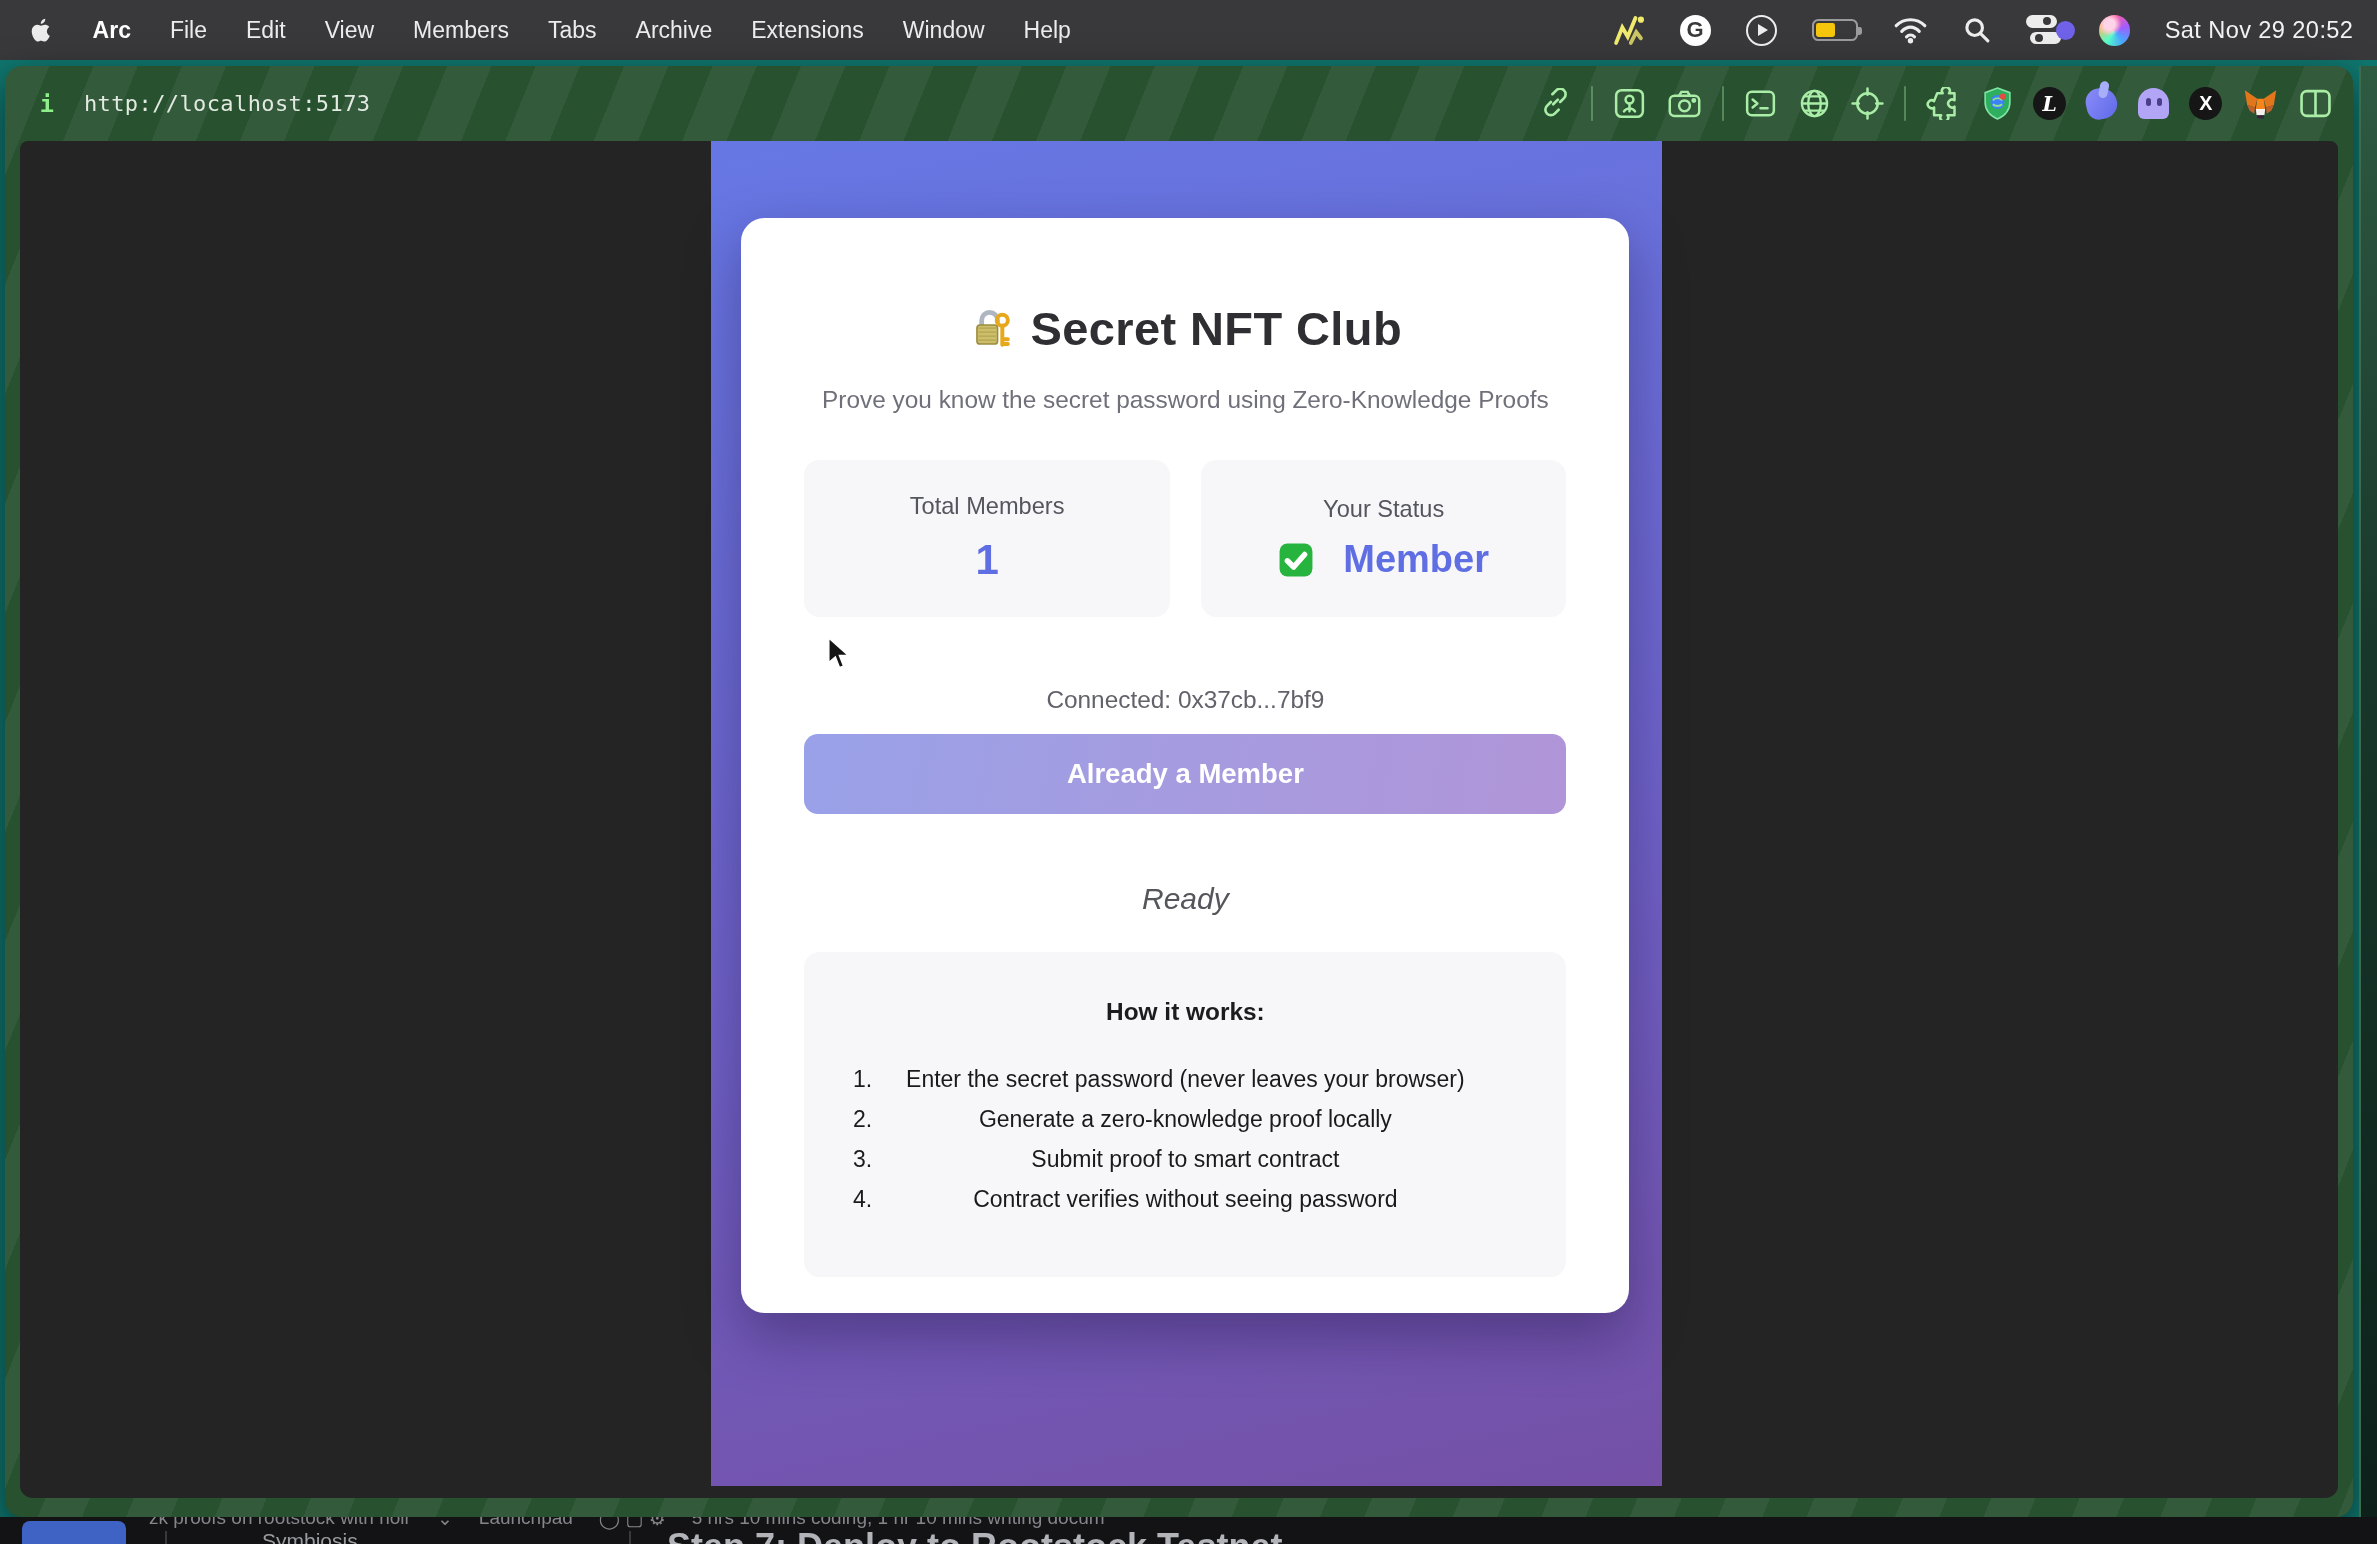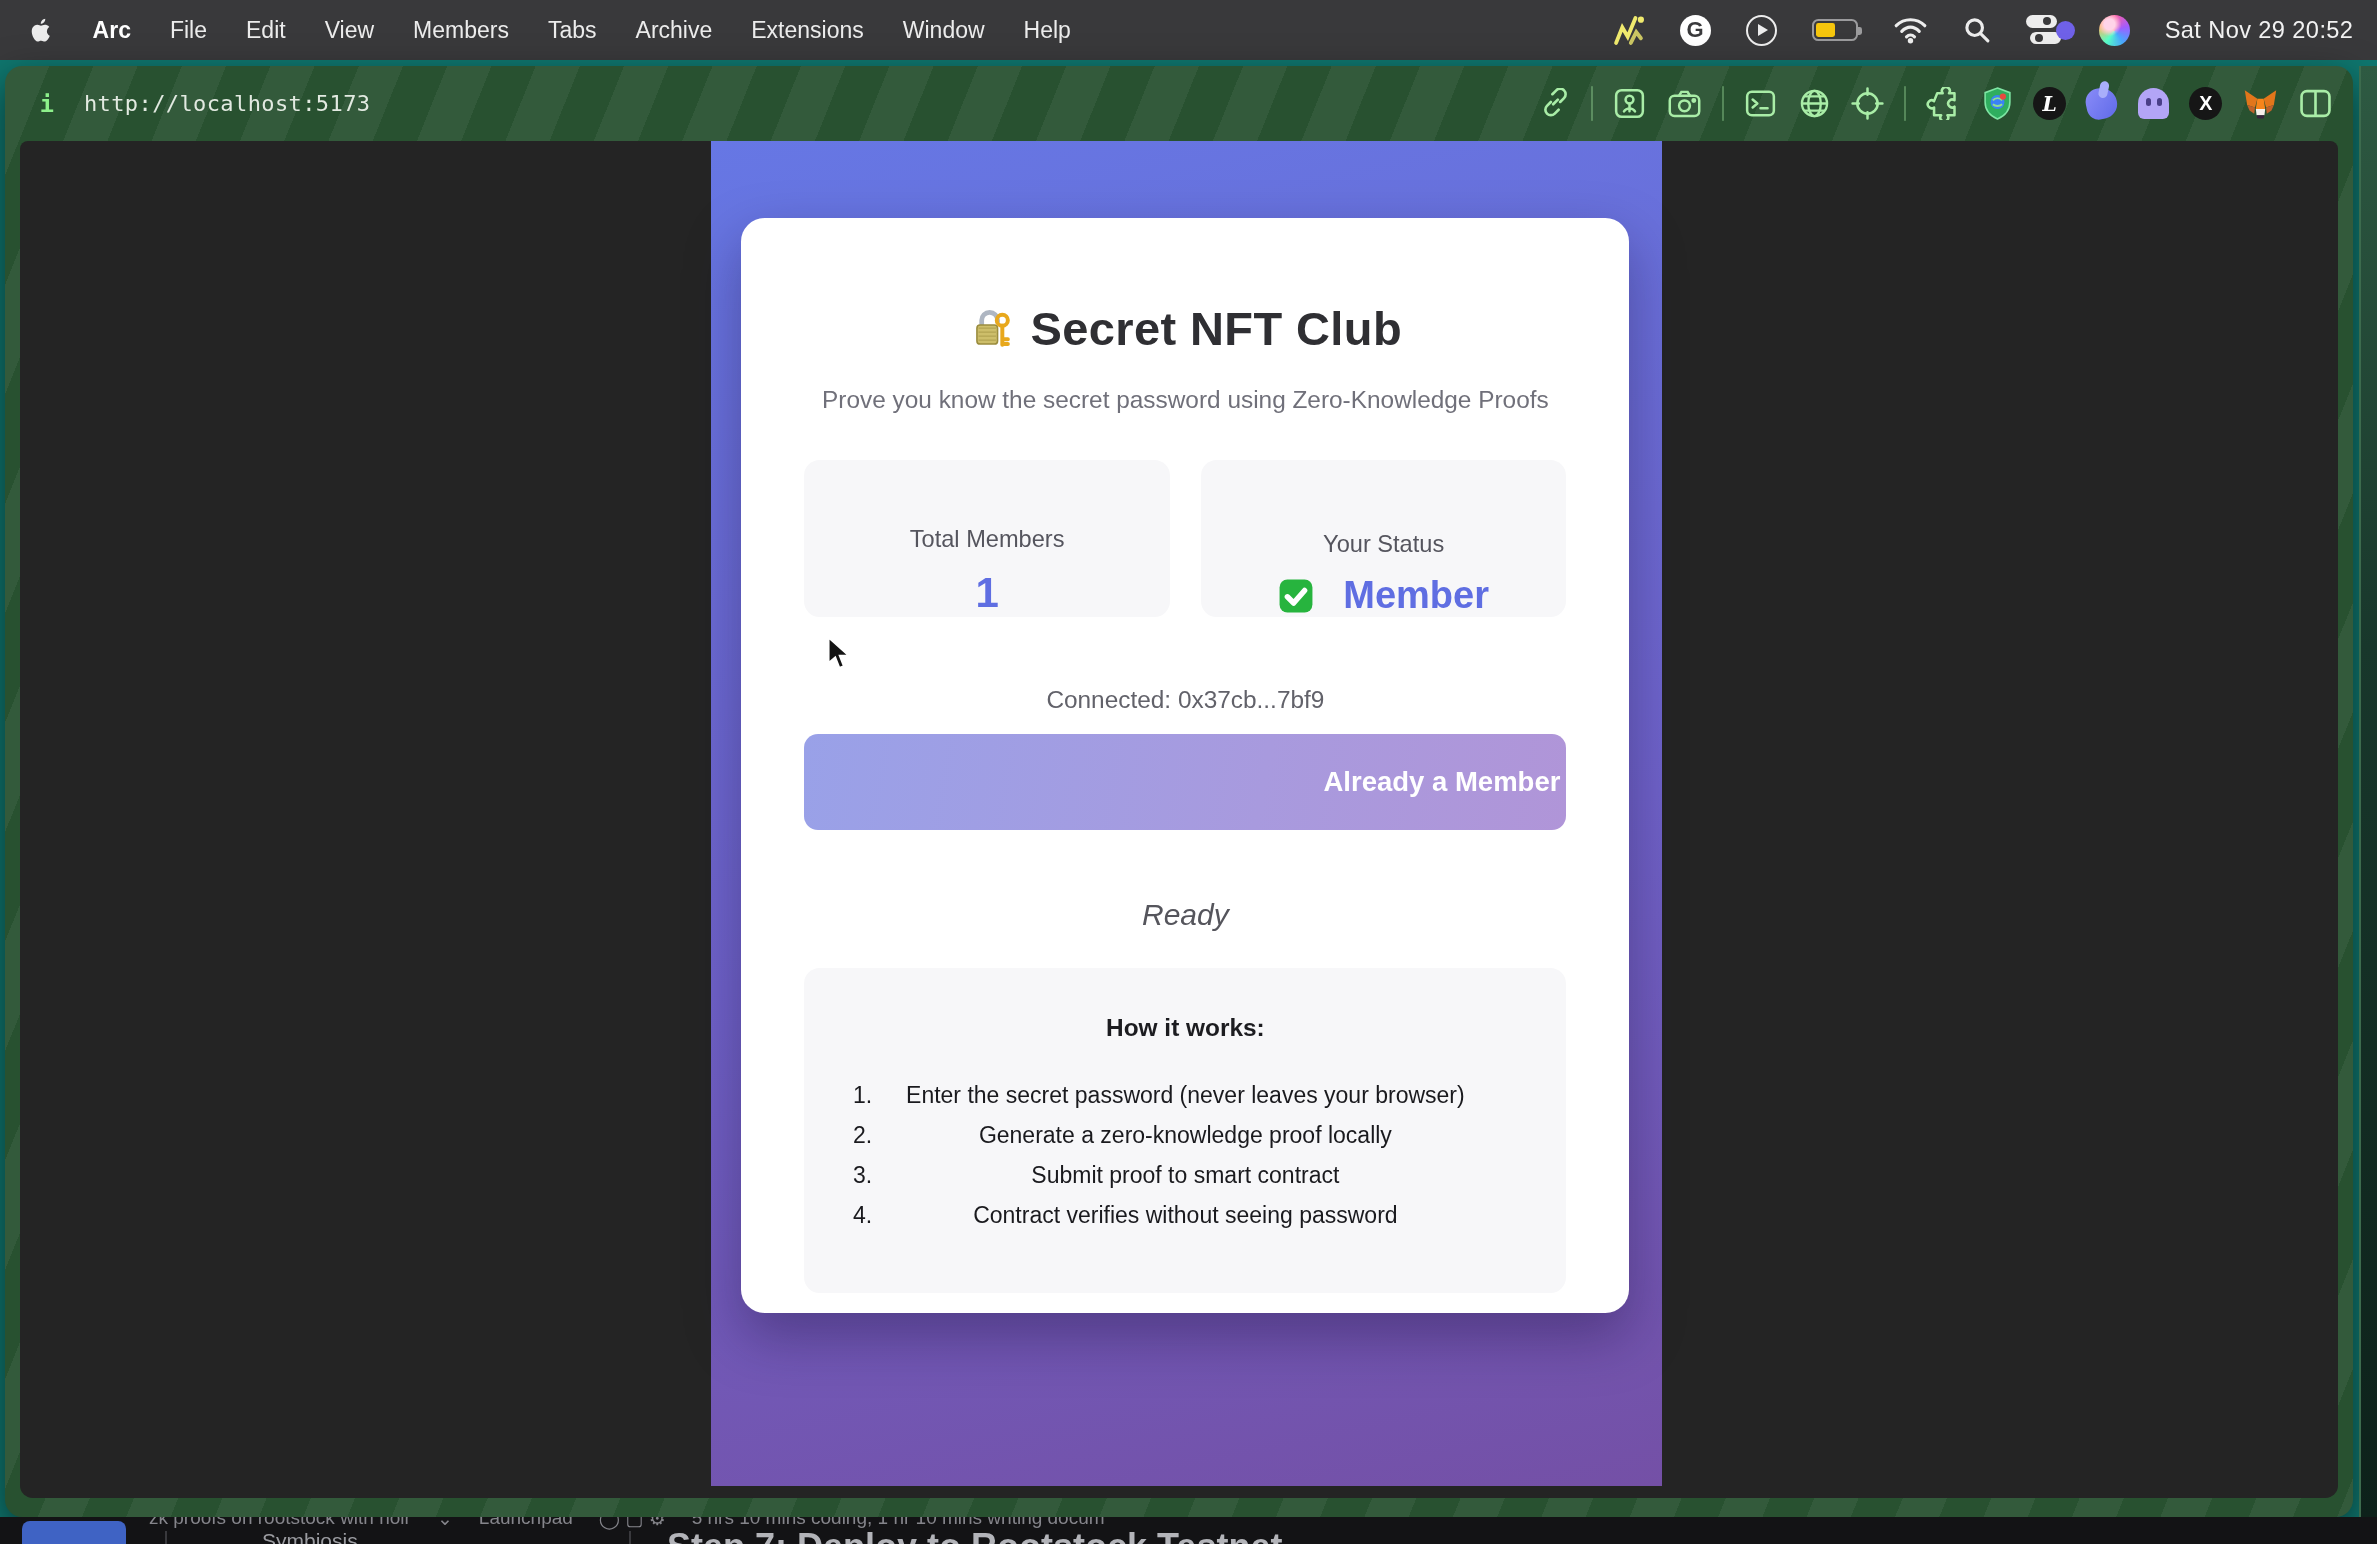--- a/index.html
+++ b/index.html
@@ -62,28 +62,28 @@
     border-radius:7.9px 7.9px 12.6px 12.6px;overflow:hidden;}
   .gradient-col{position:absolute;left:691px;width:951px;top:0;bottom:12px;
     background:linear-gradient(168deg,#6677e4 0%,#6f62c9 55%,#7450a6 100%);}
   .card{position:absolute;left:30px;top:77px;width:888px;height:1095px;background:#fff;border-radius:23.6px;
     box-shadow:0 23.6px 55px rgba(20,10,50,.35);box-sizing:border-box;padding:0 63px;text-align:center;color:#2f2f33;}
   .card h1{margin:83px 0 0;font-size:47px;font-weight:700;letter-spacing:0.4px;
     display:flex;align-items:center;justify-content:center;gap:15.7px;}
   .subtitle{margin-top:30px;font-size:24.4px;color:#70707a;}
   .stats{margin-top:46px;display:flex;gap:31px;}
   .stat-box{flex:1;height:157px;background:#f7f7f9;border-radius:15.7px;display:flex;flex-direction:column;
-    align-items:center;justify-content:flex-end;gap:15.7px;}
+    align-items:center;justify-content:center;gap:15.7px;}
   .stat-label{font-size:23.6px;color:#55555e;}
   .stat-value{font-size:42px;font-weight:700;color:#5f6ee2;}
   .stat-value-row{display:flex;align-items:center;gap:29px;font-size:38px;font-weight:700;color:#5f6ee2;}
   .connected{margin-top:69px;font-size:24.4px;color:#62626a;}
-  .cta{margin-top:20.4px;width:100%;height:96px;border:none;border-radius:14px;cursor:pointer;
+  .cta{margin-top:20.4px;width:100%;height:80px;border:none;border-radius:14px;cursor:pointer;
     background:linear-gradient(100deg,#99a1e8 0%,#a89ade 60%,#b095d8 100%);
-    color:#fff;font-size:27.5px;font-weight:700;font-family:"Liberation Sans",sans-serif;text-align:right;}
+    color:#fff;font-size:27.5px;font-weight:700;font-family:"Liberation Sans",sans-serif;}
   .ready{margin-top:68px;font-size:30px;font-style:italic;color:#55555c;}
   .hiw{margin-top:36px;background:#f7f7f9;border-radius:15.7px;padding:46px 44px 58px;box-sizing:border-box;}
   .hiw-title{font-size:24.4px;font-weight:700;color:#1c1c20;}
   .hiw ol{list-style:none;margin:33px 0 0;padding:0;counter-reset:step;}
   .hiw li{counter-increment:step;position:relative;font-size:23px;color:#1a1a1e;line-height:40px;text-align:center;padding:0 31px;}
   .hiw li::before{content:counter(step) ".";position:absolute;left:4.7px;color:#1a1a1e;}
   .cursor{position:absolute;left:807px;top:495px;}
 
   
   .behind{position:absolute;left:0;right:0;top:1517px;height:27px;background:#131315;overflow:hidden;}

